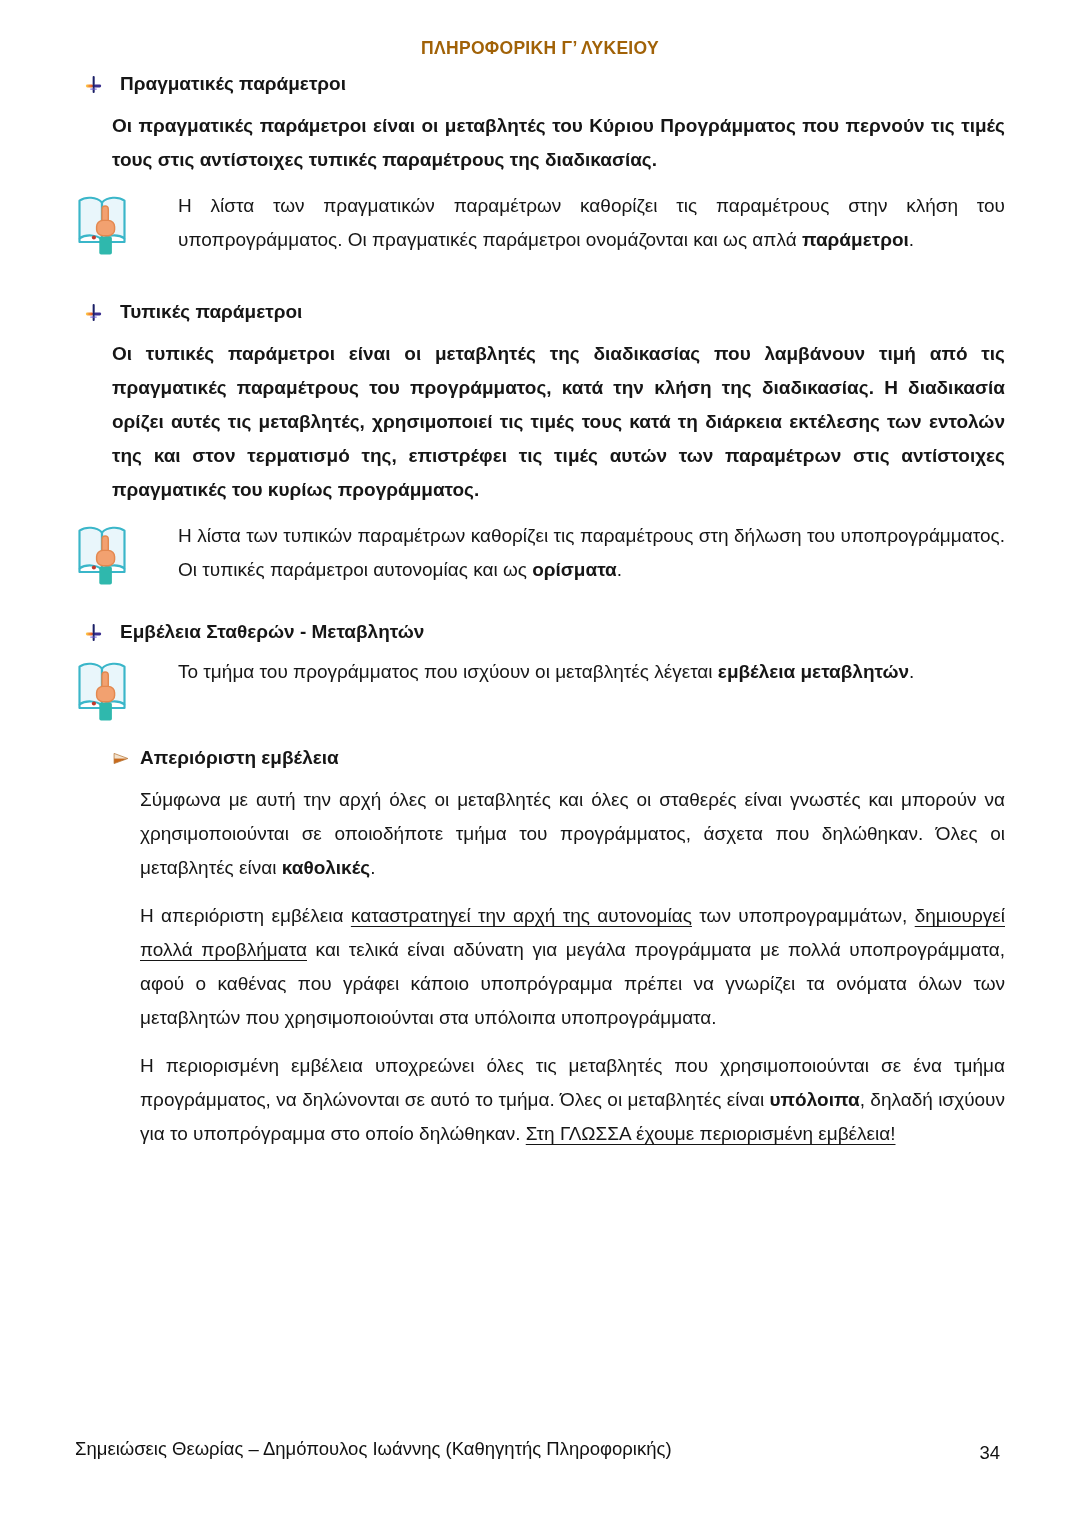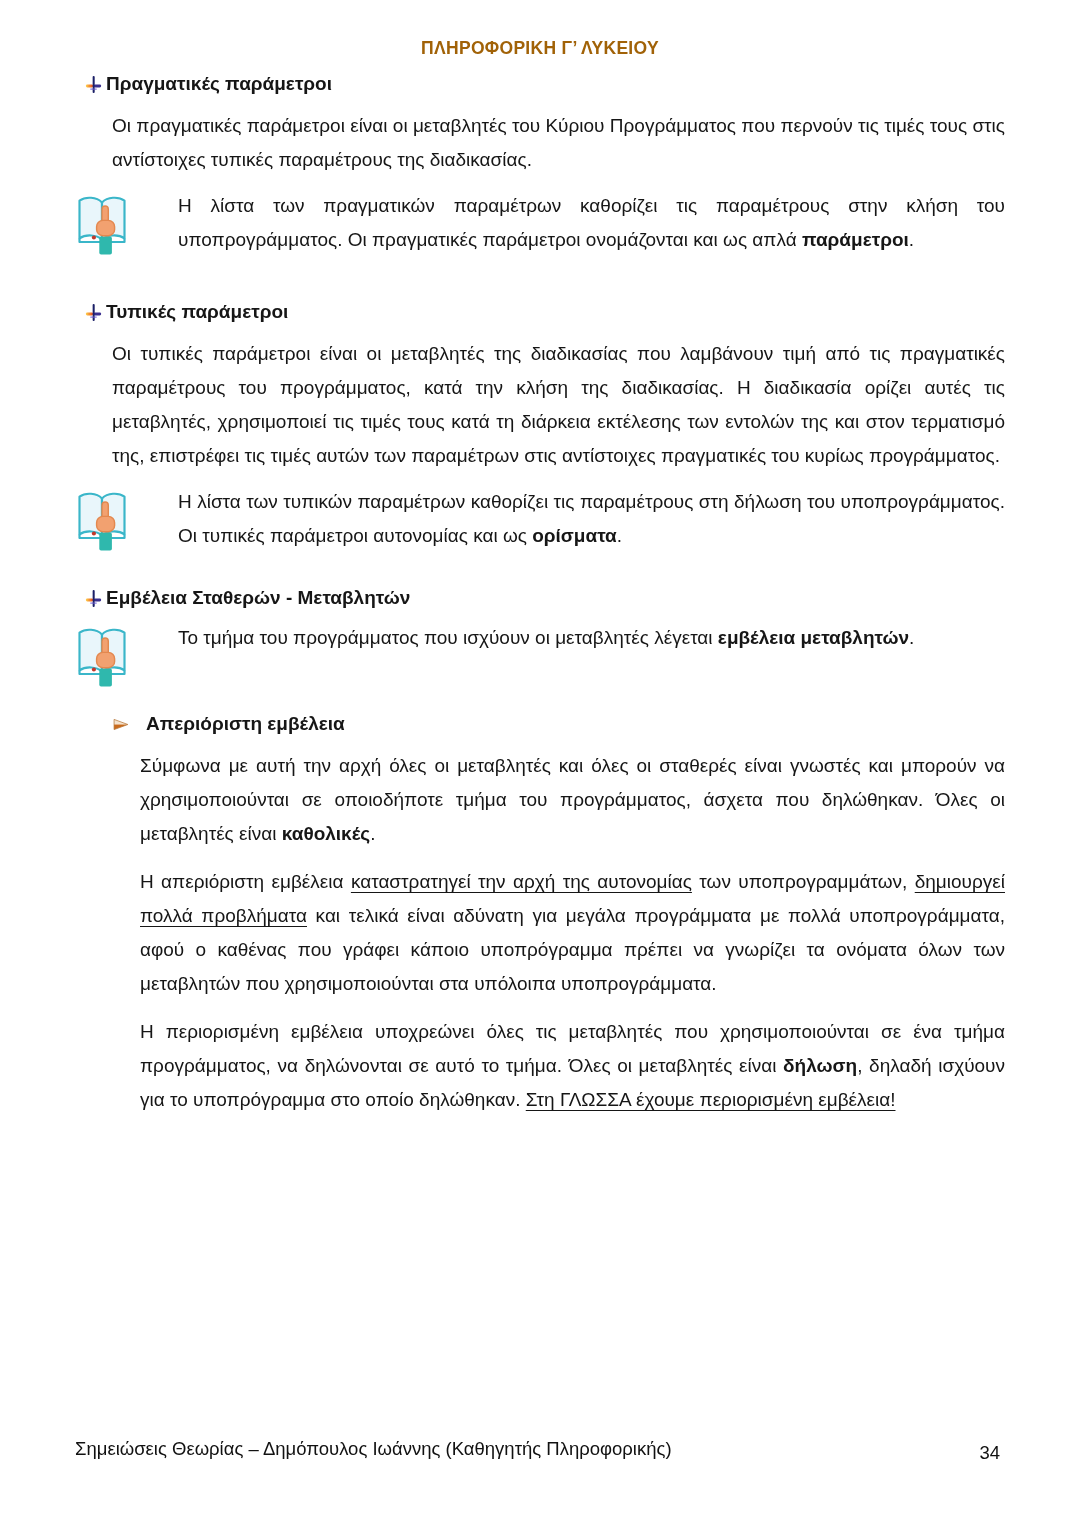--- a/index.html
+++ b/index.html
@@ -24,43 +24,43 @@
   p{margin:0;}
   .body-text{
     font-size:19px;
     line-height:34px;
     text-align:justify;
   }
   .intro{margin-top:64px;}
   .section-heading{
     display:flex;
     align-items:center;
-    gap:4px;
+    gap:18px;
     margin:0 0 0 10px;
     font-size:19px;
     font-weight:bold;
   }
   .h1-gap{margin-top:14px;}
-  .indent{margin-left:37px;}
+  .indent{margin-left:37px;font-weight:bold;}
   .sec-body{margin-top:14px;}
   .note{
     display:flex;
     align-items:flex-start;
     gap:17px;
     margin-top:12px;
   }
   .note .icon-book{flex:0 0 auto;margin-top:2px;}
   .note .note-text{flex:1;margin-left:32px;}
   .mt-44{margin-top:44px;}
   .mt-34{margin-top:34px;}
   .mt-24{margin-top:24px;}
   .sub-heading{
     display:flex;
     align-items:center;
-    gap:16px;
+    gap:10px;
     margin-left:38px;
     font-size:19px;
     font-weight:bold;
   }
   .sub-body{margin-left:65px;margin-top:14px;}
   .b{font-weight:bold;}
   .u{text-decoration:underline;text-underline-offset:4px;}
   .footer{
     position:absolute;
     left:75px;right:75px;top:1438px;
@@ -185,21 +185,21 @@
       </svg>
     </span>
     <span>Απεριόριστη εμβέλεια</span>
   </div>
 
   <p class="body-text sub-body"><span>Σύμφωνα με αυτή την αρχή όλες οι μεταβλητές και όλες οι σταθερές είναι γνωστές και μπορούν να χρησιμοποιούνται σε οποιοδήποτε τμήμα του προγράμματος, άσχετα που δηλώθηκαν. Όλες οι μεταβλητές είναι </span><span class="b">καθολικές</span><span>.</span></p>
 
   <p class="body-text sub-body"><span>Η απεριόριστη εμβέλεια </span><span class="u">καταστρατηγεί την αρχή της αυτονομίας</span><span> των υποπρογραμμάτων, </span><span class="u">δημιουργεί πολλά προβλήματα</span><span> και τελικά είναι αδύνατη για μεγάλα προγράμματα με πολλά υποπρογράμματα, αφού ο καθένας που γράφει κάποιο υποπρόγραμμα πρέπει να γνωρίζει τα ονόματα όλων των μεταβλητών που χρησιμοποιούνται στα υπόλοιπα υποπρογράμματα.</span></p>
 
 
-  <p class="body-text sub-body"><span>Η περιορισμένη εμβέλεια υποχρεώνει όλες τις μεταβλητές που χρησιμοποιούνται σε ένα τμήμα προγράμματος, να δηλώνονται σε αυτό το τμήμα. Όλες οι μεταβλητές είναι </span><span class="b">δήλωση</span><span>, δηλαδή ισχύουν για το υποπρόγραμμα στο οποίο δηλώθηκαν. </span><span class="u">Στη ΓΛΩΣΣΑ έχουμε περιορισμένη εμβέλεια!</span></p>
+  <p class="body-text sub-body"><span>Η περιορισμένη εμβέλεια υποχρεώνει όλες τις μεταβλητές που χρησιμοποιούνται σε ένα τμήμα προγράμματος, να δηλώνονται σε αυτό το τμήμα. Όλες οι μεταβλητές είναι </span><span class="b">υπόλοιπα</span><span>, δηλαδή ισχύουν για το υποπρόγραμμα στο οποίο δηλώθηκαν. </span><span class="u">Στη ΓΛΩΣΣΑ έχουμε περιορισμένη εμβέλεια!</span></p>
 
   <div class="footer">
     <div class="footer-inner">
       <span>Σημειώσεις Θεωρίας – Δημόπουλος Ιωάννης (Καθηγητής Πληροφορικής)</span>
       <span class="page-num">34</span>
     </div>
   </div>
 
 </div>
 

